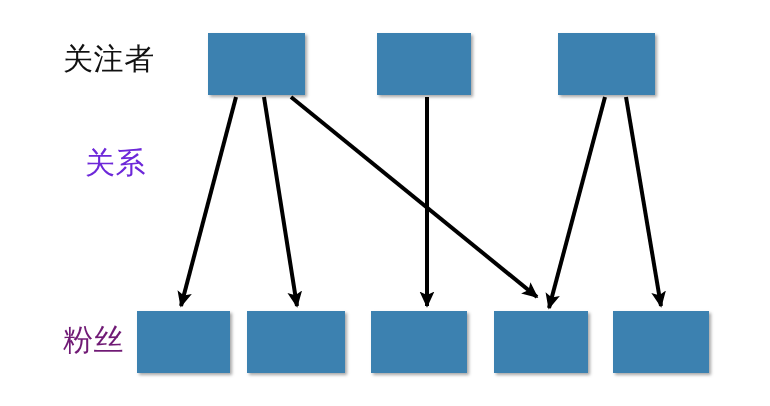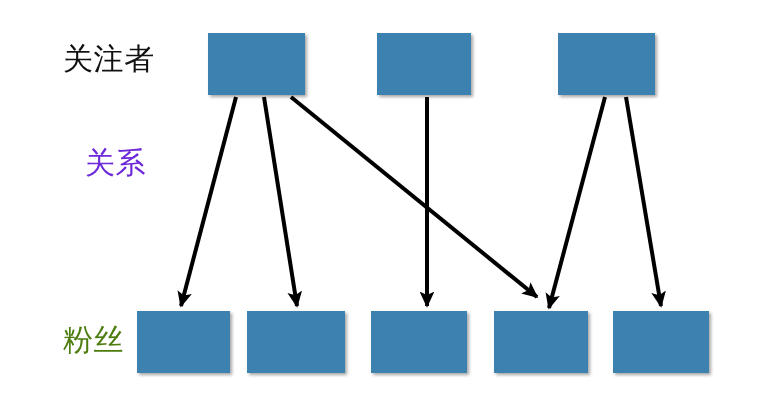--- a/index.html
+++ b/index.html
@@ -67,16 +67,16 @@
       <div class="node-box" style="left: 558px; top: 33px; width: 97px; height: 62px; background-color: rgb(60, 129, 176);"></div>
       <div class="node-box" style="left: 137px; top: 311px; width: 93px; height: 62px; background-color: rgb(60, 129, 176);"></div>
       <div class="node-box" style="left: 247px; top: 311px; width: 98px; height: 62px; background-color: rgb(60, 129, 176);"></div>
       <div class="node-box" style="left: 371px; top: 311px; width: 96px; height: 62px; background-color: rgb(60, 129, 176);"></div>
       <div class="node-box" style="left: 494px; top: 311px; width: 94px; height: 62px; background-color: rgb(60, 129, 176);"></div>
       <div class="node-box" style="left: 613px; top: 311px; width: 96px; height: 62px; background-color: rgb(60, 129, 176);"></div>
     </div>
   <div id="labels-layer">
       <div class="row-label" style="left: 63px; top: 44px; font-size: 30px; color: rgb(17, 17, 17);">关注者</div>
       <div class="row-label" style="left: 85px; top: 148px; font-size: 30px; color: #6d28d9;">关系</div>
-      <div class="row-label" style="left: 63px; top: 325px; font-size: 30px; color: #4d7c0f;">粉丝</div>
+      <div class="row-label" style="left: 63px; top: 325px; font-size: 30px; color: #701a75;">粉丝</div>
     </div>
 
 </div>
 
 </body></html>

